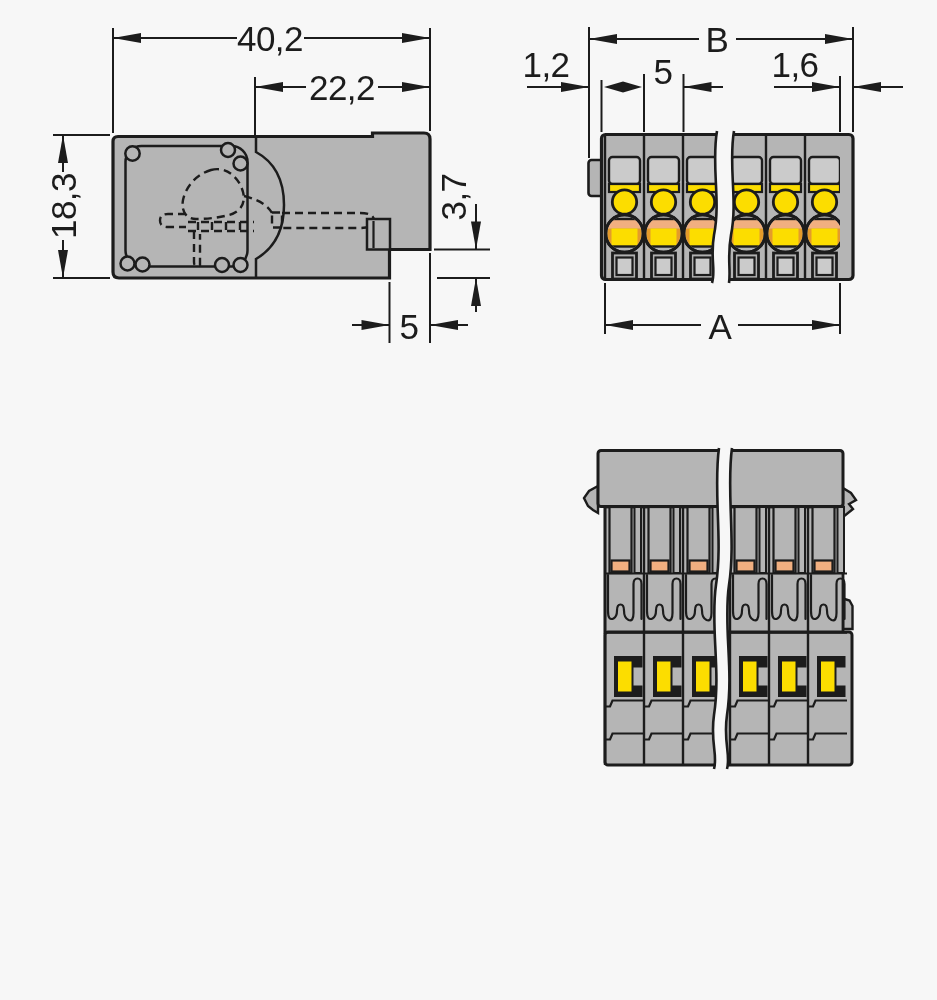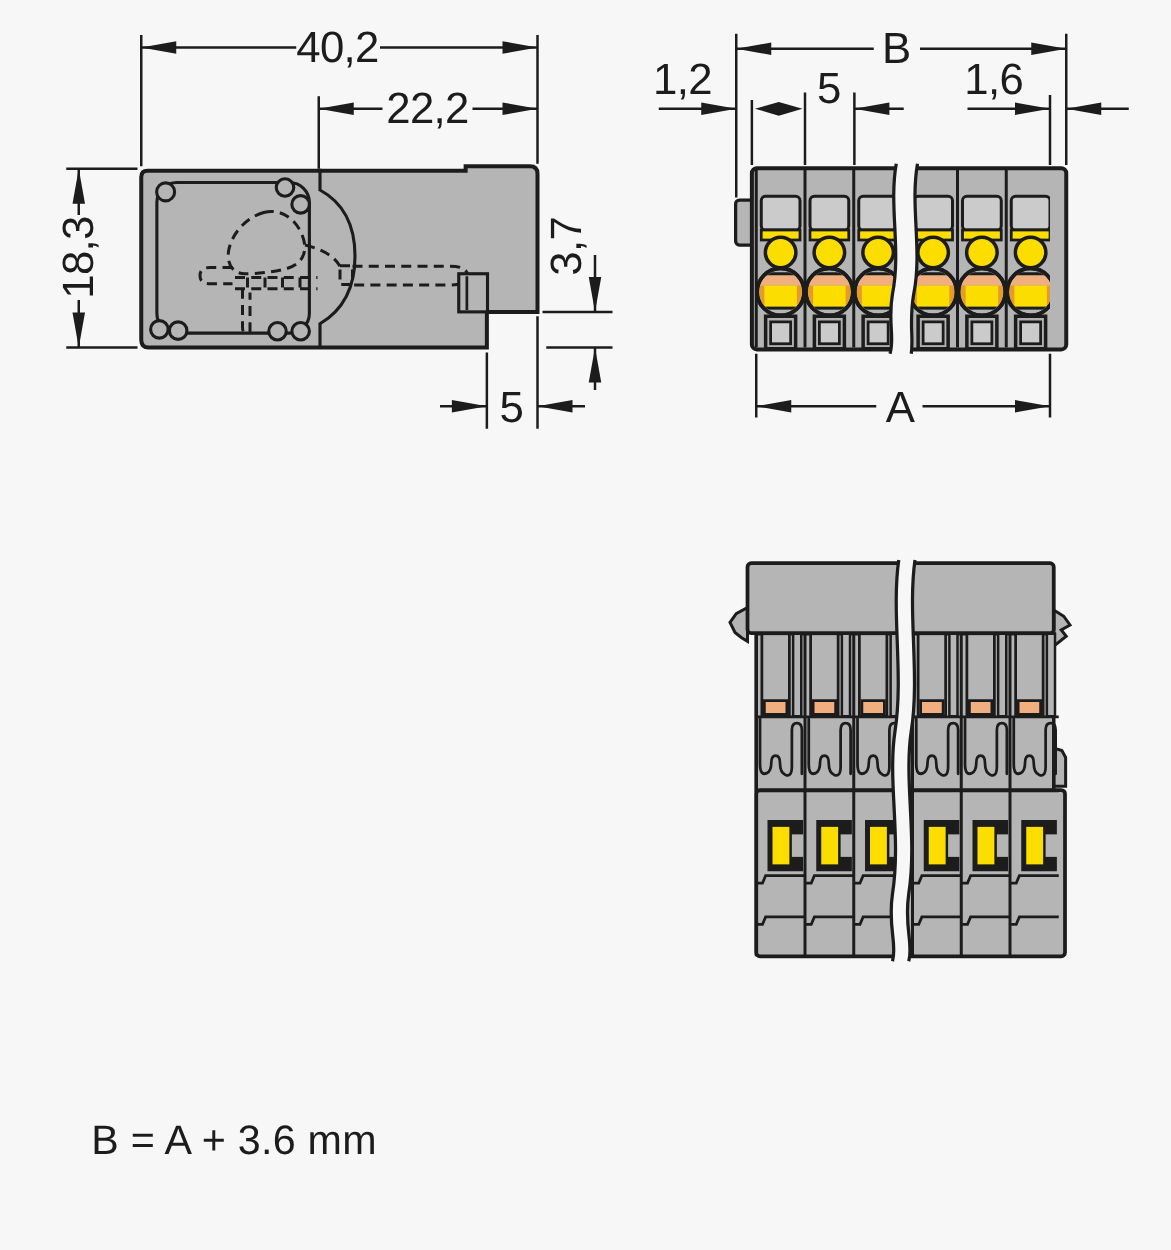--- a/index.html
+++ b/index.html
@@ -223,14 +223,13 @@
 
     <g>
       <path d="M719,448 C713,490 723,540 716,585 C710,625 721,670 714,715 C710,742 718,755 714,769 L727,769 C731,755 723,742 727,715 C734,670 723,625 729,585 C736,540 726,490 732,448 Z" fill="var(--c-background)"></path>
       <path d="M719,448 C713,490 723,540 716,585 C710,625 721,670 714,715 C710,742 718,755 714,769" fill="none" stroke="var(--c-line)" stroke-width="2.6"></path>
       <path d="M732,448 C726,490 736,540 729,585 C723,625 734,670 727,715 C723,742 731,755 727,769" fill="none" stroke="var(--c-line)" stroke-width="2.6"></path>
     </g>
   </g>
 </svg>
 
 <div class="formulas">
-  <div>B = A + 3.6 mm</div>
 </div>
 
 </body></html>

